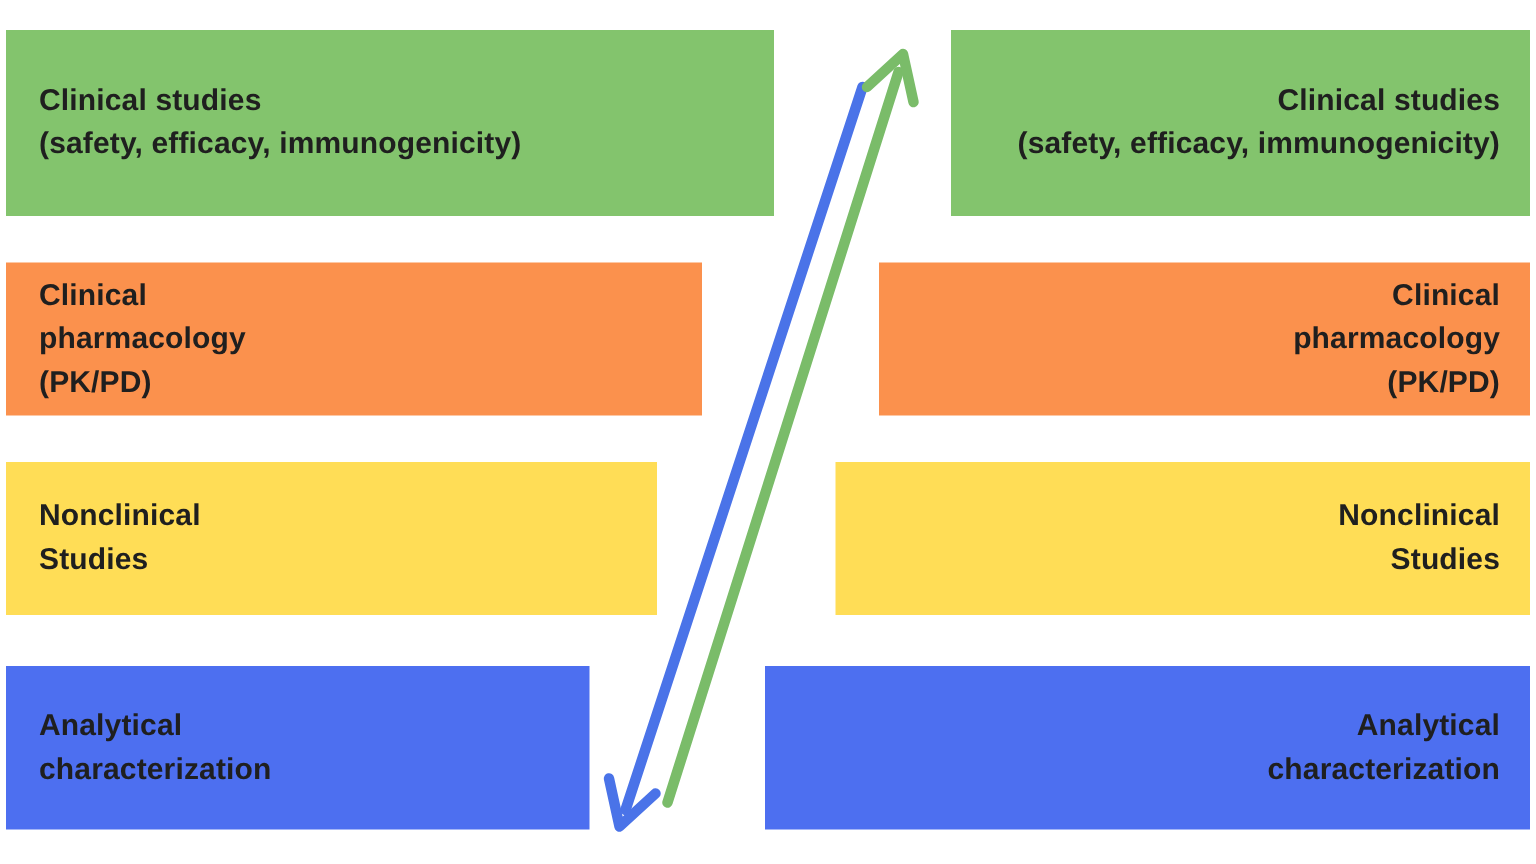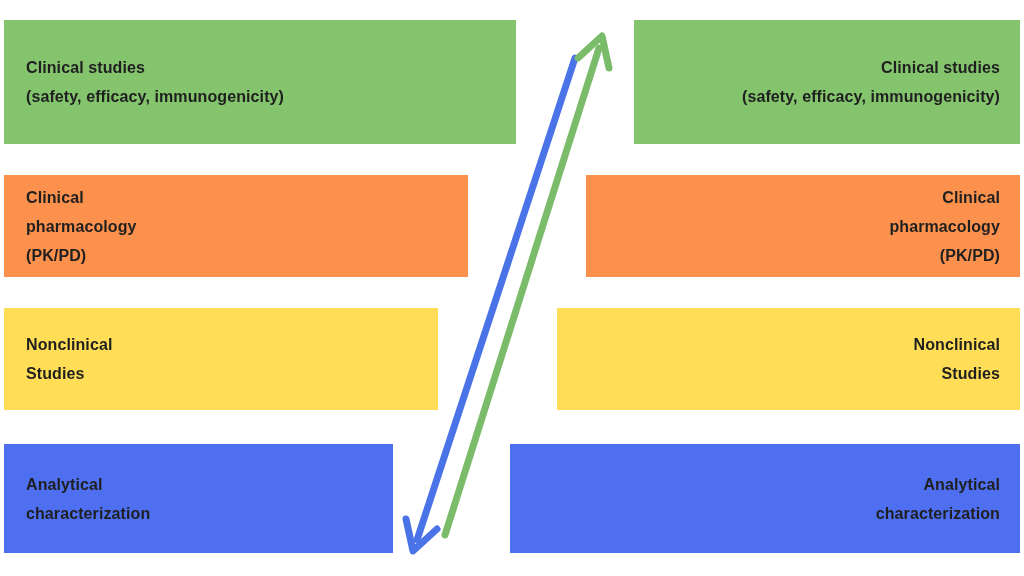--- a/index.html
+++ b/index.html
@@ -14,21 +14,21 @@
     width: 1024px; height: 576px;
     background: #ffffff;
   }
   .block {
     position: absolute;
     box-sizing: border-box;
     display: flex;
     flex-direction: column;
     justify-content: center;
     font-weight: 700;
-    font-size: 16px;
+    font-size: 20px;
     line-height: 29px;
     letter-spacing: 0.1px;
   }
   .block.left  { align-items: flex-start; padding-left: 22px;  text-align: left;  }
   .block.right { align-items: flex-end;   padding-right: 20px; text-align: right; }
   .line { white-space: nowrap; }
   .overlay {
     position: absolute;
     left: 0; top: 0;
     width: 1024px; height: 576px;

